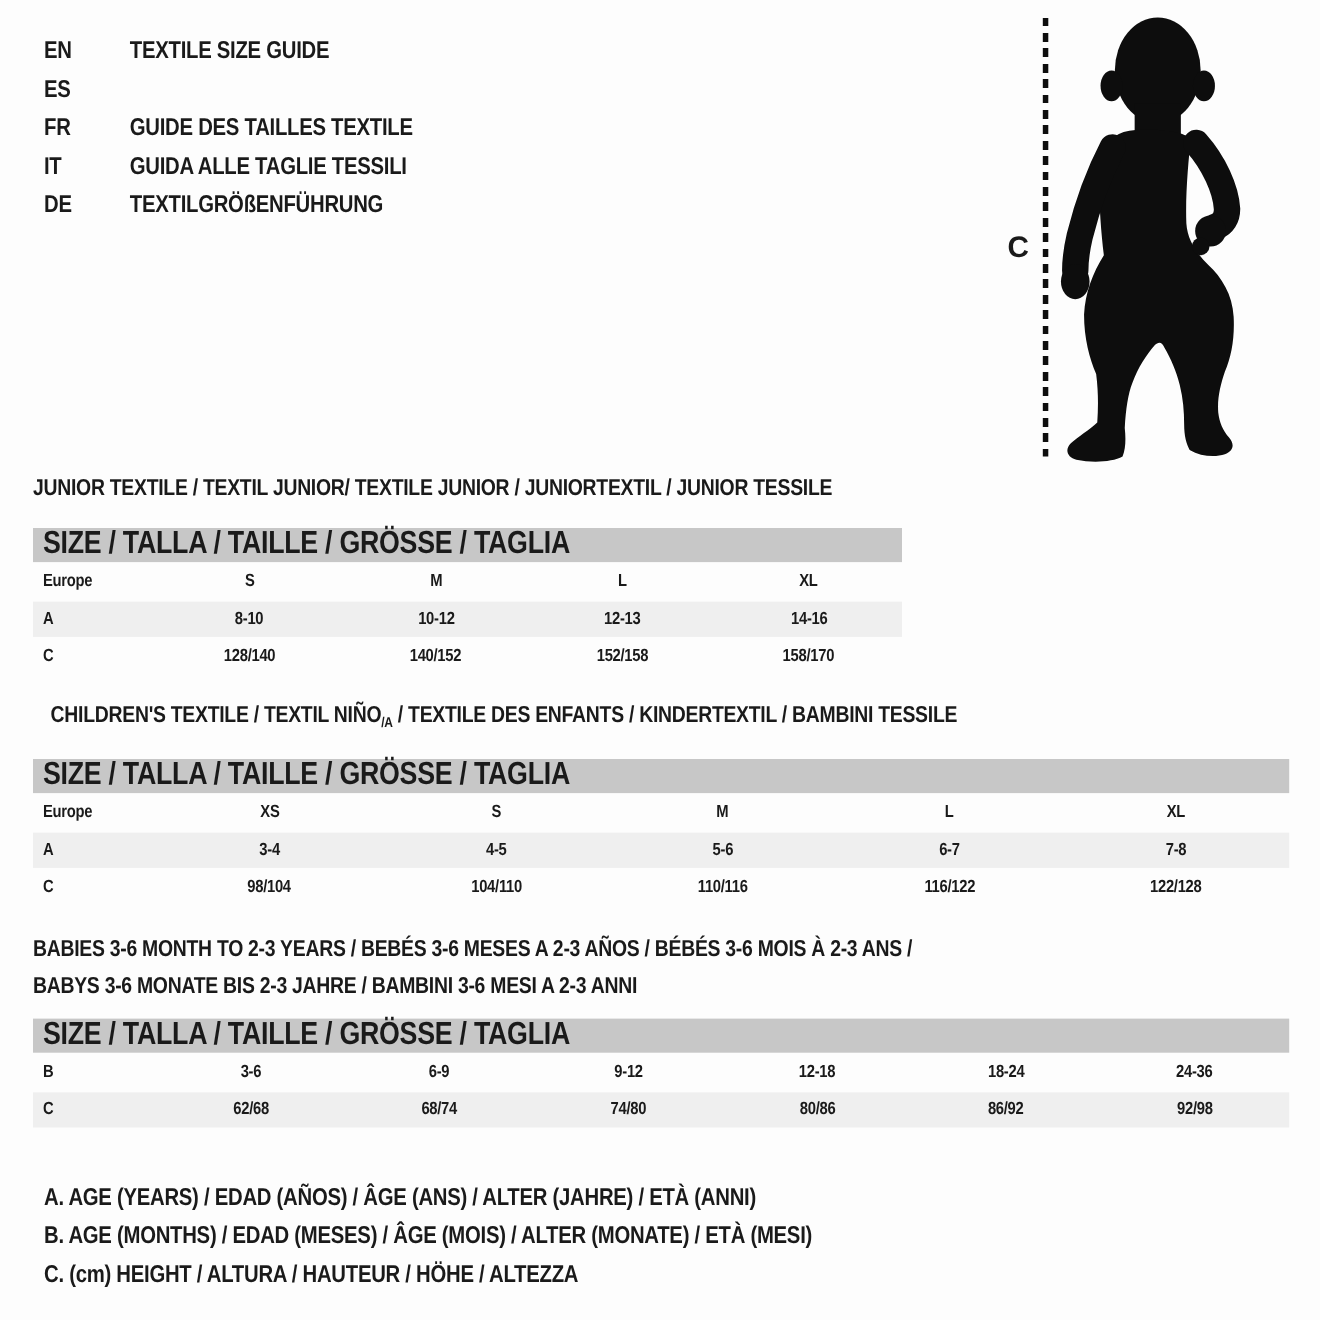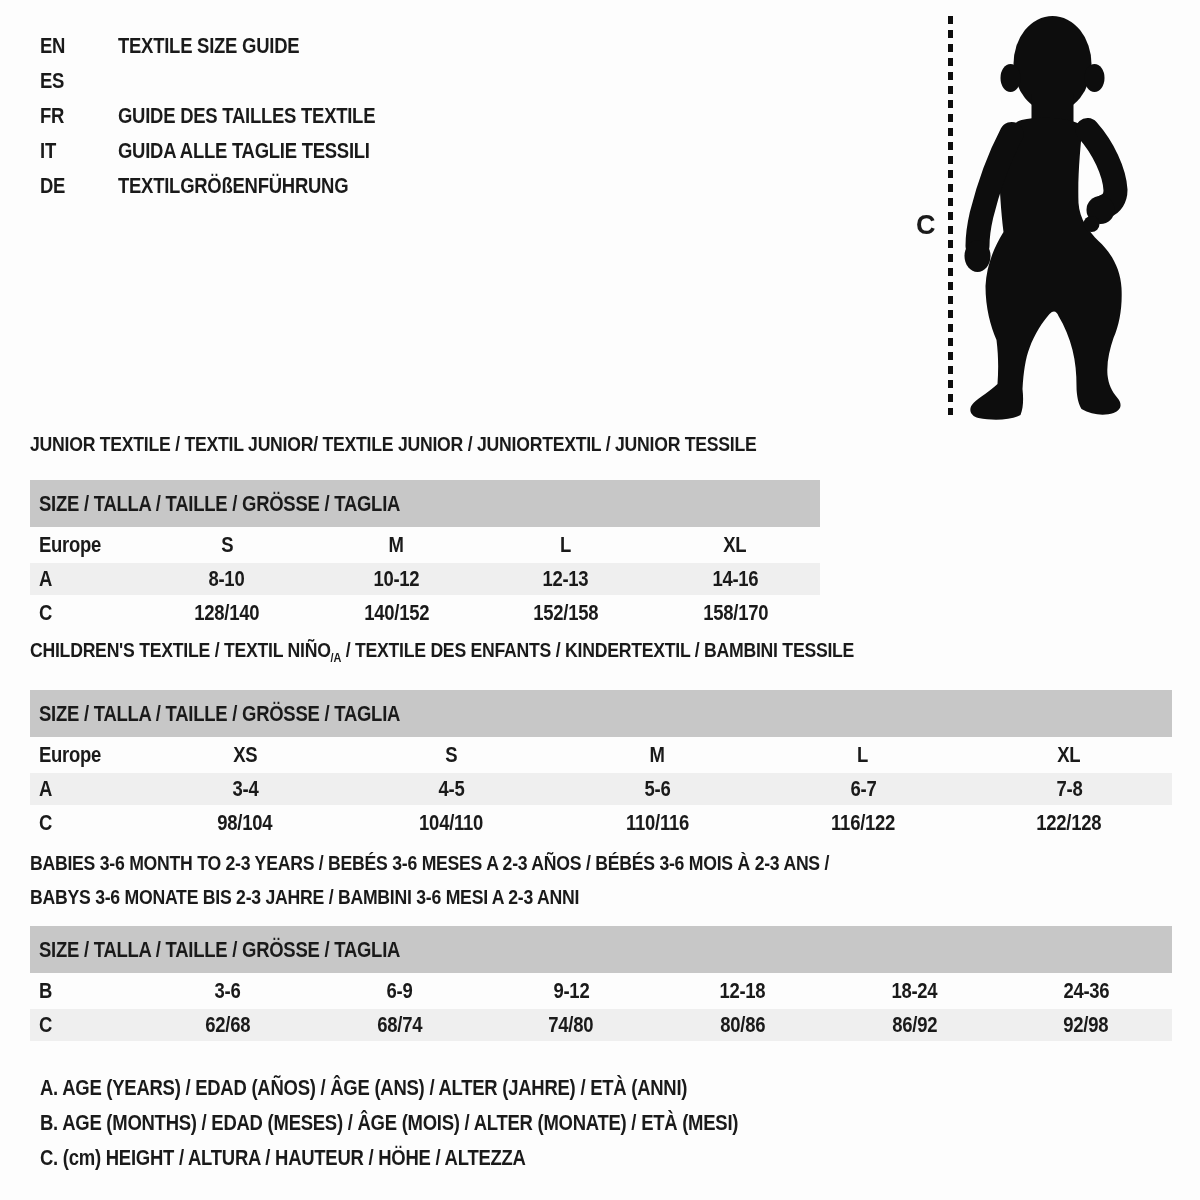--- a/index.html
+++ b/index.html
@@ -32,23 +32,23 @@
     position:absolute; left:948px; top:16px; width:5px; height:399px;
     background:repeating-linear-gradient(to bottom, var(--ink) 0 8px, transparent 8px 14px);
   }
   .c-label { position:absolute; left:916px; top:210px; font-size:27px; }
   .figure-svg { position:absolute; left:962px; top:12px; width:178px; height:410px; }
 
   
   .table-title { position:absolute; left:30px; font-size:21px; white-space:nowrap; }
   .title-sub { display:inline-block; font-size:13px; transform:translateY(5px); }
   .size-table { position:absolute; left:30px; }
-  .bar { background:var(--header-bg); height:47px; margin-bottom:2px; display:flex; align-items:center; font-size:22px; }
+  .bar { background:var(--header-bg); height:31px; margin-bottom:2px; display:flex; align-items:flex-end; font-size:29px; }
   .bar-text { padding-left:9px; }
-  .trow { display:flex; height:32px; margin-bottom:2px; align-items:center; font-size:22px; }
+  .trow { display:flex; height:32px; margin-bottom:2px; align-items:center; font-size:16px; }
   .trow.shaded { background:var(--row-shaded-bg); }
   .row-label { width:112px; padding-left:9px; text-align:left; }
   .cell { flex:1; text-align:center; }
   .w-junior { width:790px; }
   .w-wide   { width:1142px; }
 
   
   .legend { position:absolute; left:40px; top:1066px; font-size:22px; }
   .legend-row { height:35px; display:flex; align-items:flex-end; }
 </style>
@@ -131,21 +131,21 @@
     </div>
     <div class="trow">
       <span class="row-label"><span class="cond">C</span></span>
       <span class="cell"><span class="condc">128/140</span></span>
       <span class="cell"><span class="condc">140/152</span></span>
       <span class="cell"><span class="condc">152/158</span></span>
       <span class="cell"><span class="condc">158/170</span></span>
     </div>
   </div>
 
-  <div class="table-title" style="top:638px;">
+  <div class="table-title" style="top:638px;margin-left:16px;">
     <span class="cond"><span>CHILDREN'S TEXTILE / TEXTIL NIÑO</span><span class="title-sub">/A</span><span> / TEXTILE DES ENFANTS / KINDERTEXTIL / BAMBINI TESSILE</span></span>
   </div>
   <div class="size-table w-wide" style="top:690px;">
     <div class="bar">
       <span class="bar-text"><span class="cond">SIZE / TALLA / TAILLE / GRÖSSE / TAGLIA</span></span>
     </div>
     <div class="trow">
       <span class="row-label"><span class="cond">Europe</span></span>
       <span class="cell"><span class="condc">XS</span></span>
       <span class="cell"><span class="condc">S</span></span>

